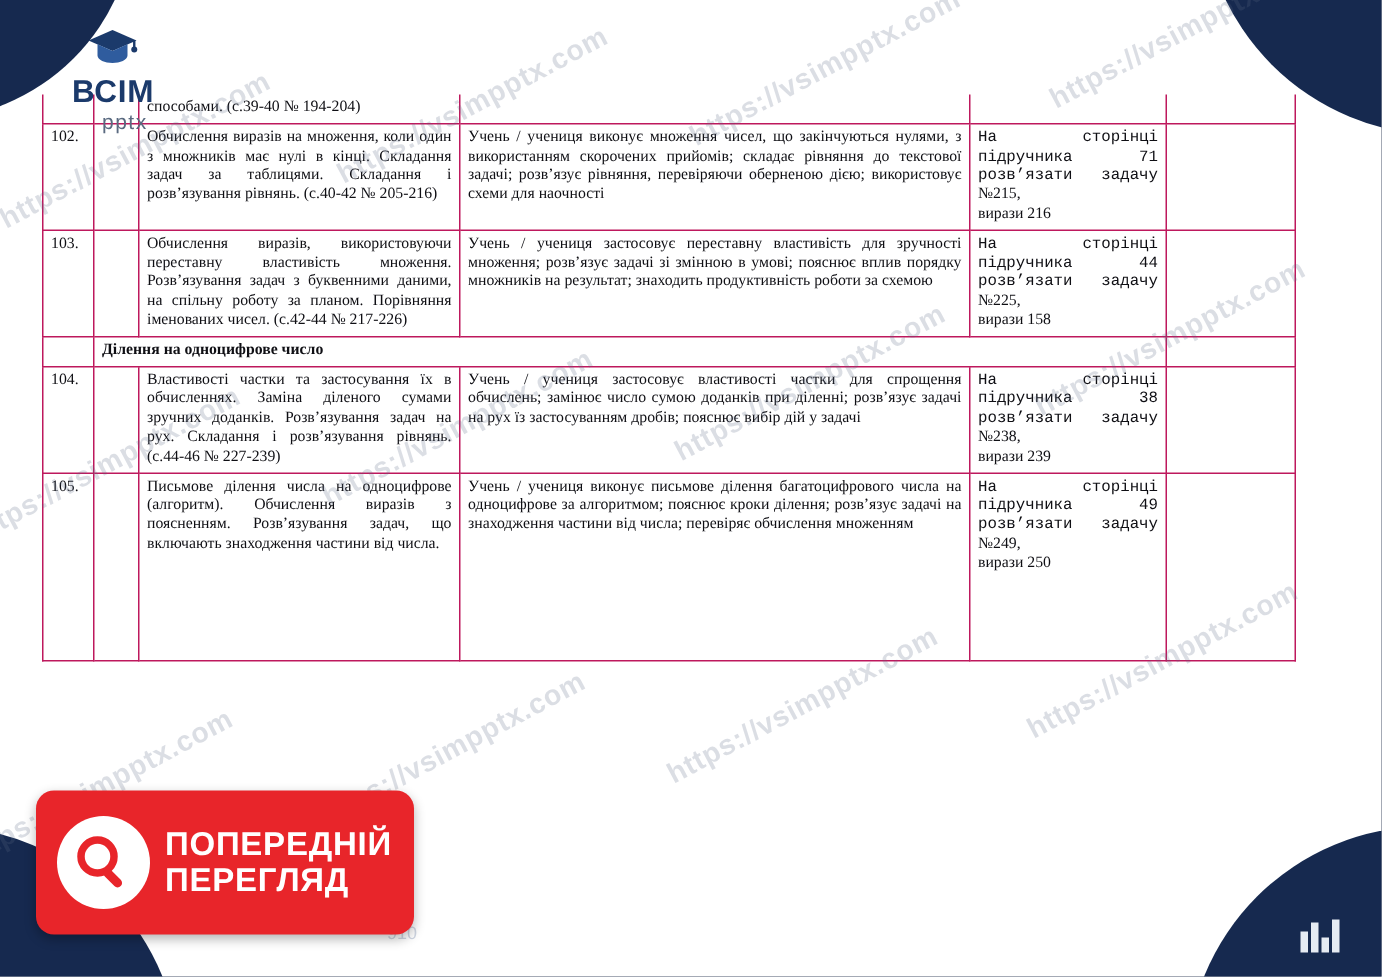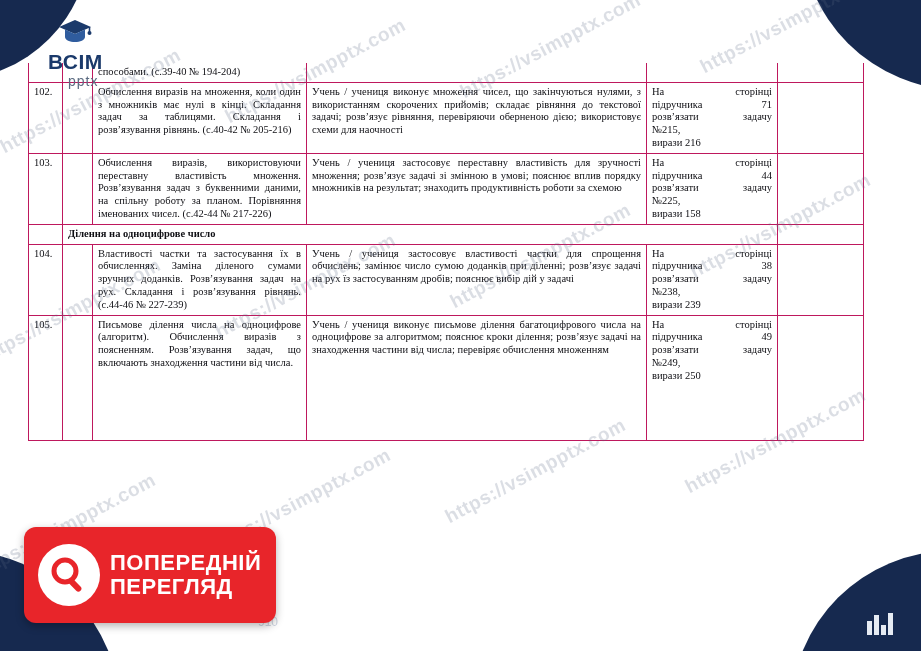--- a/index.html
+++ b/index.html
@@ -149,20 +149,21 @@
     padding: 2px 4px;
     font-size: 10.5px;
   }
   .top-partial {
     border-top: none !important;
   }
   .hw-line {
     display: block;
     text-align: justify;
     text-align-last: justify;
+    font-family: Liberation Mono, monospace;
   }
   .hw-plain {
     display: block;
   }
 
   
   .wm {
     position: absolute;
     font-family: "Liberation Sans", sans-serif;
     font-size: 19px;

